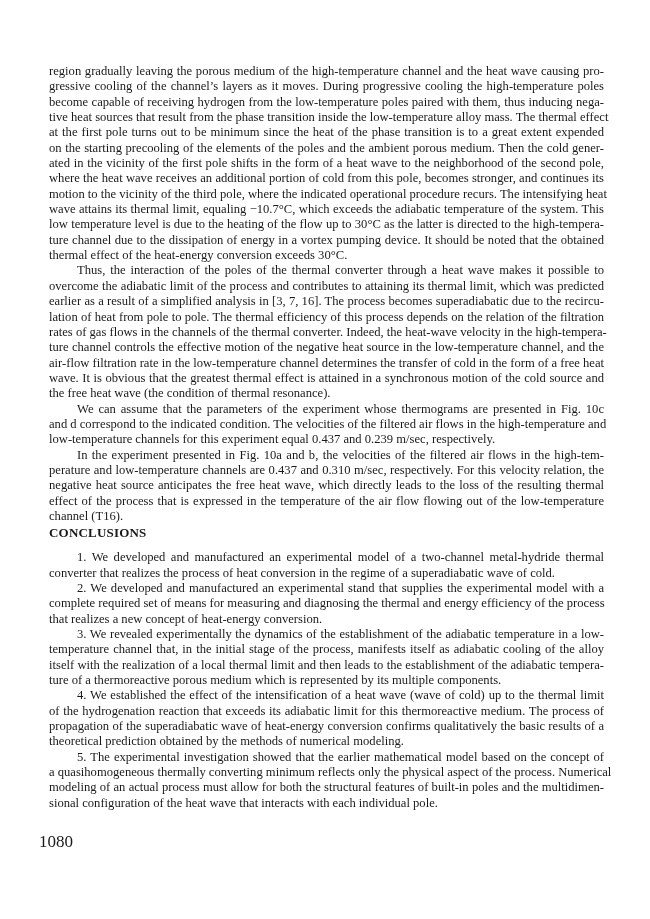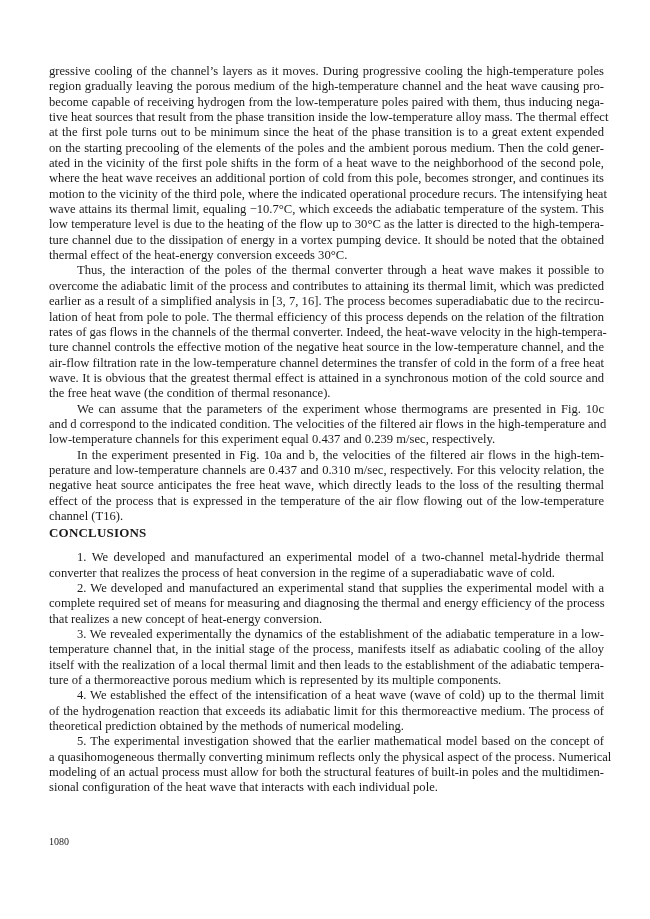--- a/index.html
+++ b/index.html
@@ -41,34 +41,34 @@
       display: block;
       font-weight: bold;
       font-size: 13px;
       line-height: 15px;
       margin-top: 1px;
       margin-bottom: 10px;
       letter-spacing: 0.2px;
     }
     .page-number {
       position: absolute;
-      left: 49px;
+      left: 39px;
       top: 834px;
-      font-size: 10px;
+      font-size: 17px;
       line-height: 15px;
     }
   </style>
 </head>
 <body>
 
 <div class="page">
 
   <div>
+    <span class="line">region gradually leaving the porous medium of the high-temperature channel and the heat wave causing pro-</span>
     <span class="line">gressive cooling of the channel’s layers as it moves. During progressive cooling the high-temperature poles</span>
-    <span class="line">region gradually leaving the porous medium of the high-temperature channel and the heat wave causing pro-</span>
     <span class="line">become capable of receiving hydrogen from the low-temperature poles paired with them, thus inducing nega-</span>
     <span class="line">tive heat sources that result from the phase transition inside the low-temperature alloy mass. The thermal effect</span>
     <span class="line">at the first pole turns out to be minimum since the heat of the phase transition is to a great extent expended</span>
     <span class="line">on the starting precooling of the elements of the poles and the ambient porous medium. Then the cold gener-</span>
     <span class="line">ated in the vicinity of the first pole shifts in the form of a heat wave to the neighborhood of the second pole,</span>
     <span class="line">where the heat wave receives an additional portion of cold from this pole, becomes stronger, and continues its</span>
     <span class="line">motion to the vicinity of the third pole, where the indicated operational procedure recurs. The intensifying heat</span>
     <span class="line">wave attains its thermal limit, equaling −10.7°C, which exceeds the adiabatic temperature of the system. This</span>
     <span class="line">low temperature level is due to the heating of the flow up to 30°C as the latter is directed to the high-tempera-</span>
     <span class="line">ture channel due to the dissipation of energy in a vortex pumping device. It should be noted that the obtained</span>
@@ -117,20 +117,21 @@
   <div>
     <span class="line indent">3. We revealed experimentally the dynamics of the establishment of the adiabatic temperature in a low-</span>
     <span class="line">temperature channel that, in the initial stage of the process, manifests itself as adiabatic cooling of the alloy</span>
     <span class="line">itself with the realization of a local thermal limit and then leads to the establishment of the adiabatic tempera-</span>
     <span class="line last">ture of a thermoreactive porous medium which is represented by its multiple components.</span>
   </div>
 
   <div>
     <span class="line indent">4. We established the effect of the intensification of a heat wave (wave of cold) up to the thermal limit</span>
     <span class="line">of the hydrogenation reaction that exceeds its adiabatic limit for this thermoreactive medium. The process of</span>
+    <span class="line">propagation of the superadiabatic wave of heat-energy conversion confirms qualitatively the basic results of a</span>
     <span class="line last">theoretical prediction obtained by the methods of numerical modeling.</span>
   </div>
 
   <div>
     <span class="line indent">5. The experimental investigation showed that the earlier mathematical model based on the concept of</span>
     <span class="line">a quasihomogeneous thermally converting minimum reflects only the physical aspect of the process. Numerical</span>
     <span class="line">modeling of an actual process must allow for both the structural features of built-in poles and the multidimen-</span>
     <span class="line last">sional configuration of the heat wave that interacts with each individual pole.</span>
   </div>
 

